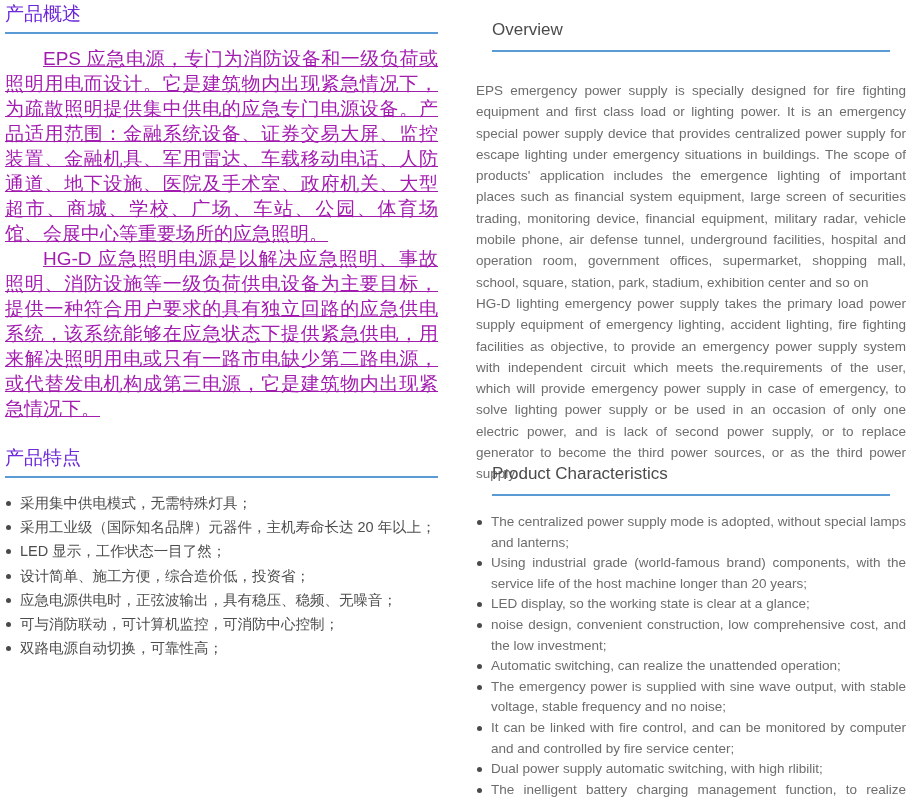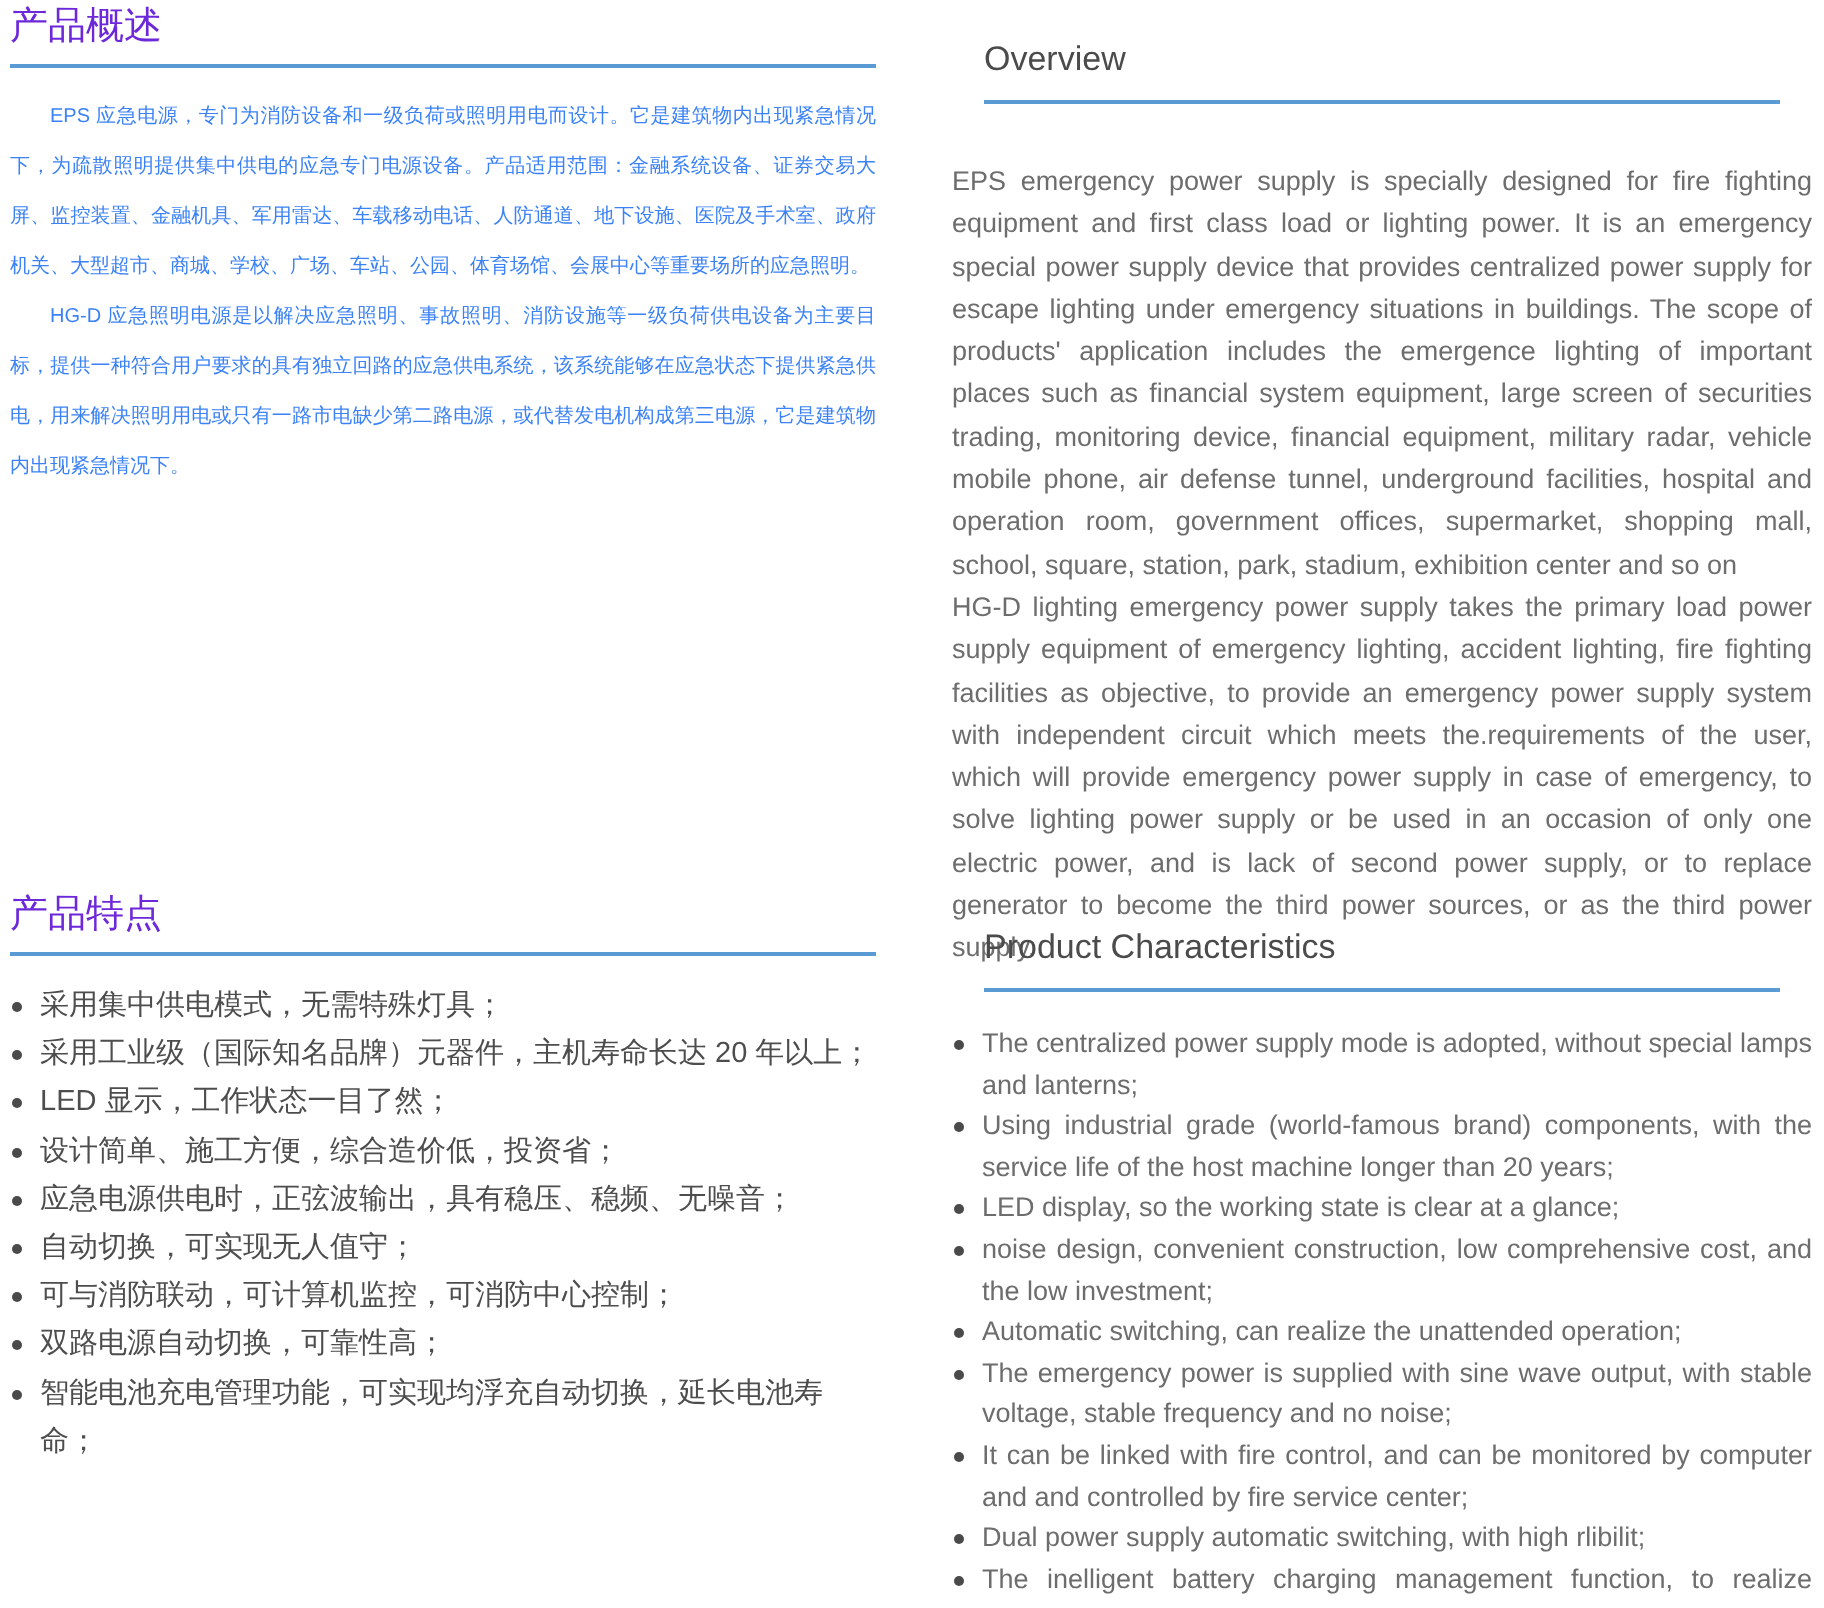--- a/index.html
+++ b/index.html
@@ -18,21 +18,21 @@
     margin:0; padding:0 0 5px 0; line-height:26px;
     font-size:19px; font-weight:500; color:#6d28d9;
     border-bottom:2px solid var(--accent);
   }
   .h-en {
     margin:16px; padding:0 0 7px 0; line-height:26px;
     font-size:17px; font-weight:400; color:#4b4b4b;
     border-bottom:2px solid var(--accent);
   }
 
-  .body-cn { margin-top:12px; font-size:10px; line-height:25px; color:#3b82f6; text-align:justify; }
+  .body-cn { margin-top:12px; font-size:19px; line-height:25px; color:#a21caf; text-align:justify;text-decoration:underline; }
   .body-cn p { margin:0; text-indent:2em; }
 
   .body-en { margin-top:28px; font-size:13.5px; line-height:21.3px; color:#6d6d6d; text-align:justify; }
   .body-en p { margin:0; }
 
   ul.feat { list-style:none; margin:13px 0 0 0; padding:0; }
   ul.feat li { position:relative; padding-left:15px; }
   ul.feat li::before {
     content:""; position:absolute; left:1px; width:5px; height:5px;
     border-radius:50%; background:#4a4a4a;
@@ -64,24 +64,22 @@
   </section>
 
   <section class="sec" id="sec-cn-features">
     <h2 class="h-cn">产品特点</h2>
     <ul class="feat feat-cn">
       <li>采用集中供电模式，无需特殊灯具；</li>
       <li>采用工业级（国际知名品牌）元器件，主机寿命长达 20 年以上；</li>
       <li>LED 显示，工作状态一目了然；</li>
       <li>设计简单、施工方便，综合造价低，投资省；</li>
       <li>应急电源供电时，正弦波输出，具有稳压、稳频、无噪音；</li>
-      <li>自动切换，可实现无人值守；</li>
       <li>可与消防联动，可计算机监控，可消防中心控制；</li>
       <li>双路电源自动切换，可靠性高；</li>
-      <li>智能电池充电管理功能，可实现均浮充自动切换，延长电池寿命；</li>
     </ul>
   </section>
 
   <section class="sec" id="sec-en-features">
     <h2 class="h-en">Product Characteristics</h2>
     <ul class="feat feat-en">
       <li>The centralized power supply mode is adopted, without special lamps and lanterns;</li>
       <li>Using industrial grade (world-famous brand) components, with the service life of the host machine longer than 20 years;</li>
       <li>LED display, so the working state is clear at a glance;</li>
       <li>noise design, convenient construction, low comprehensive cost, and the low investment;</li>

